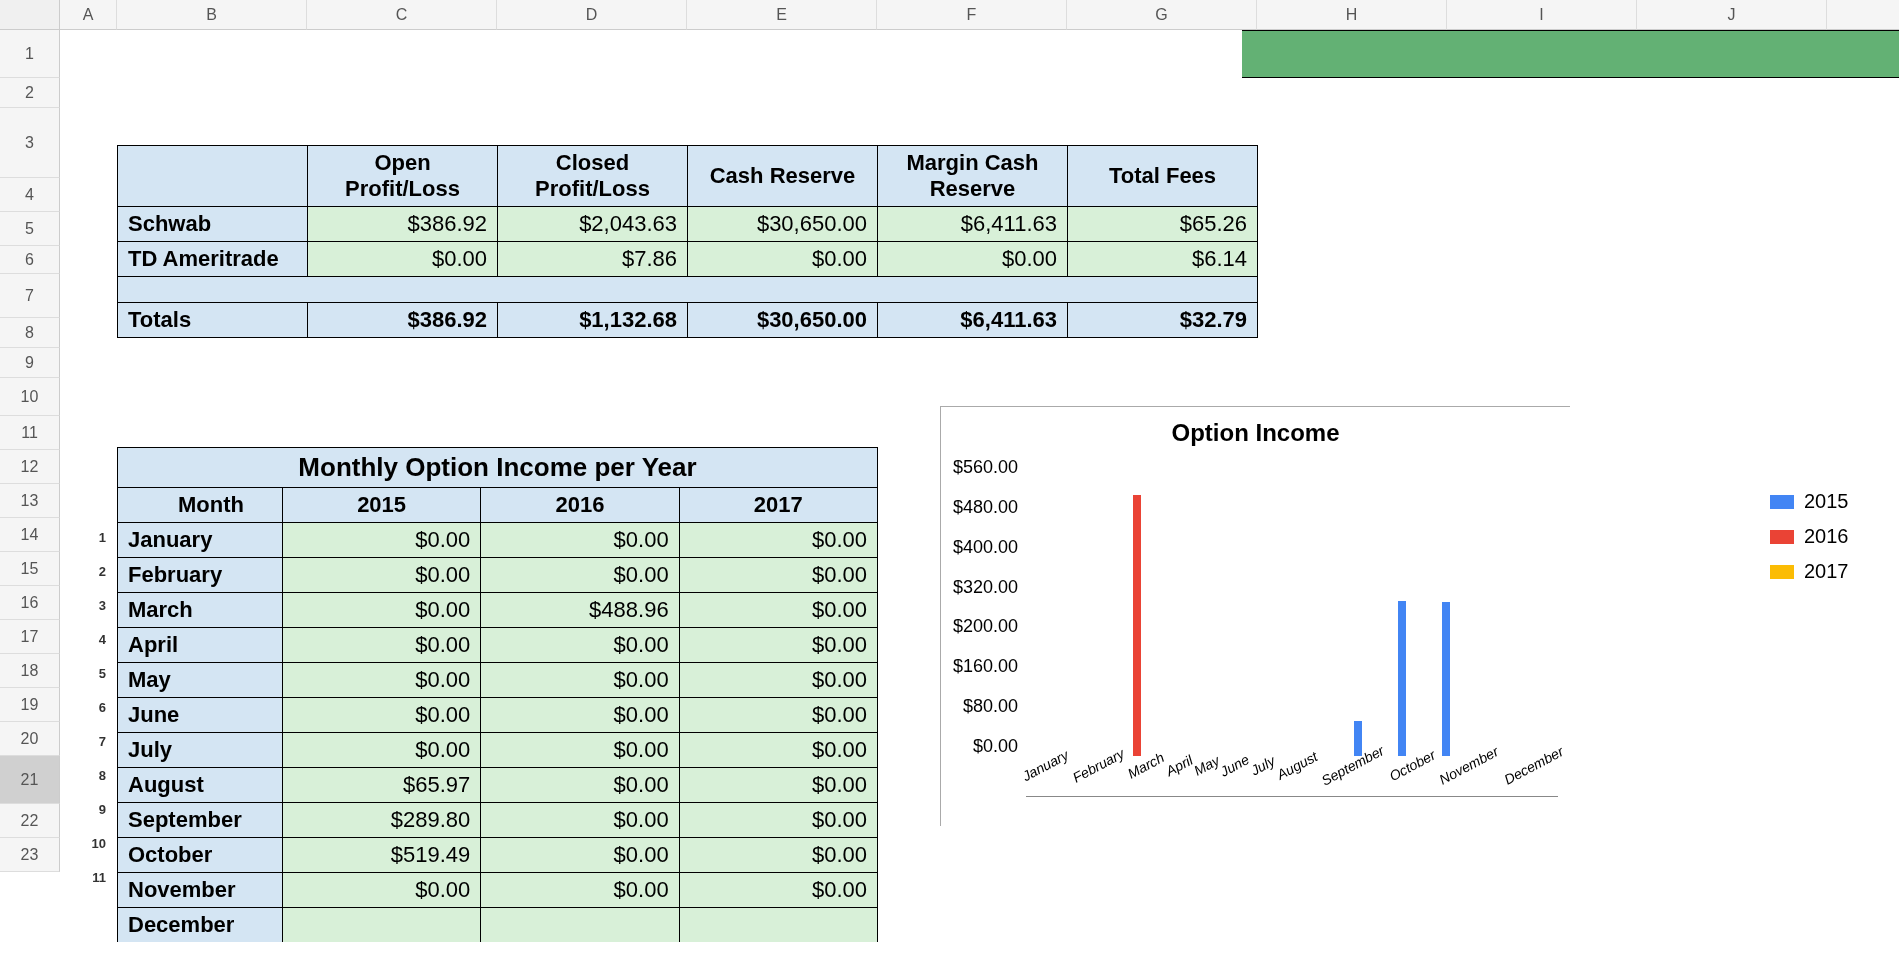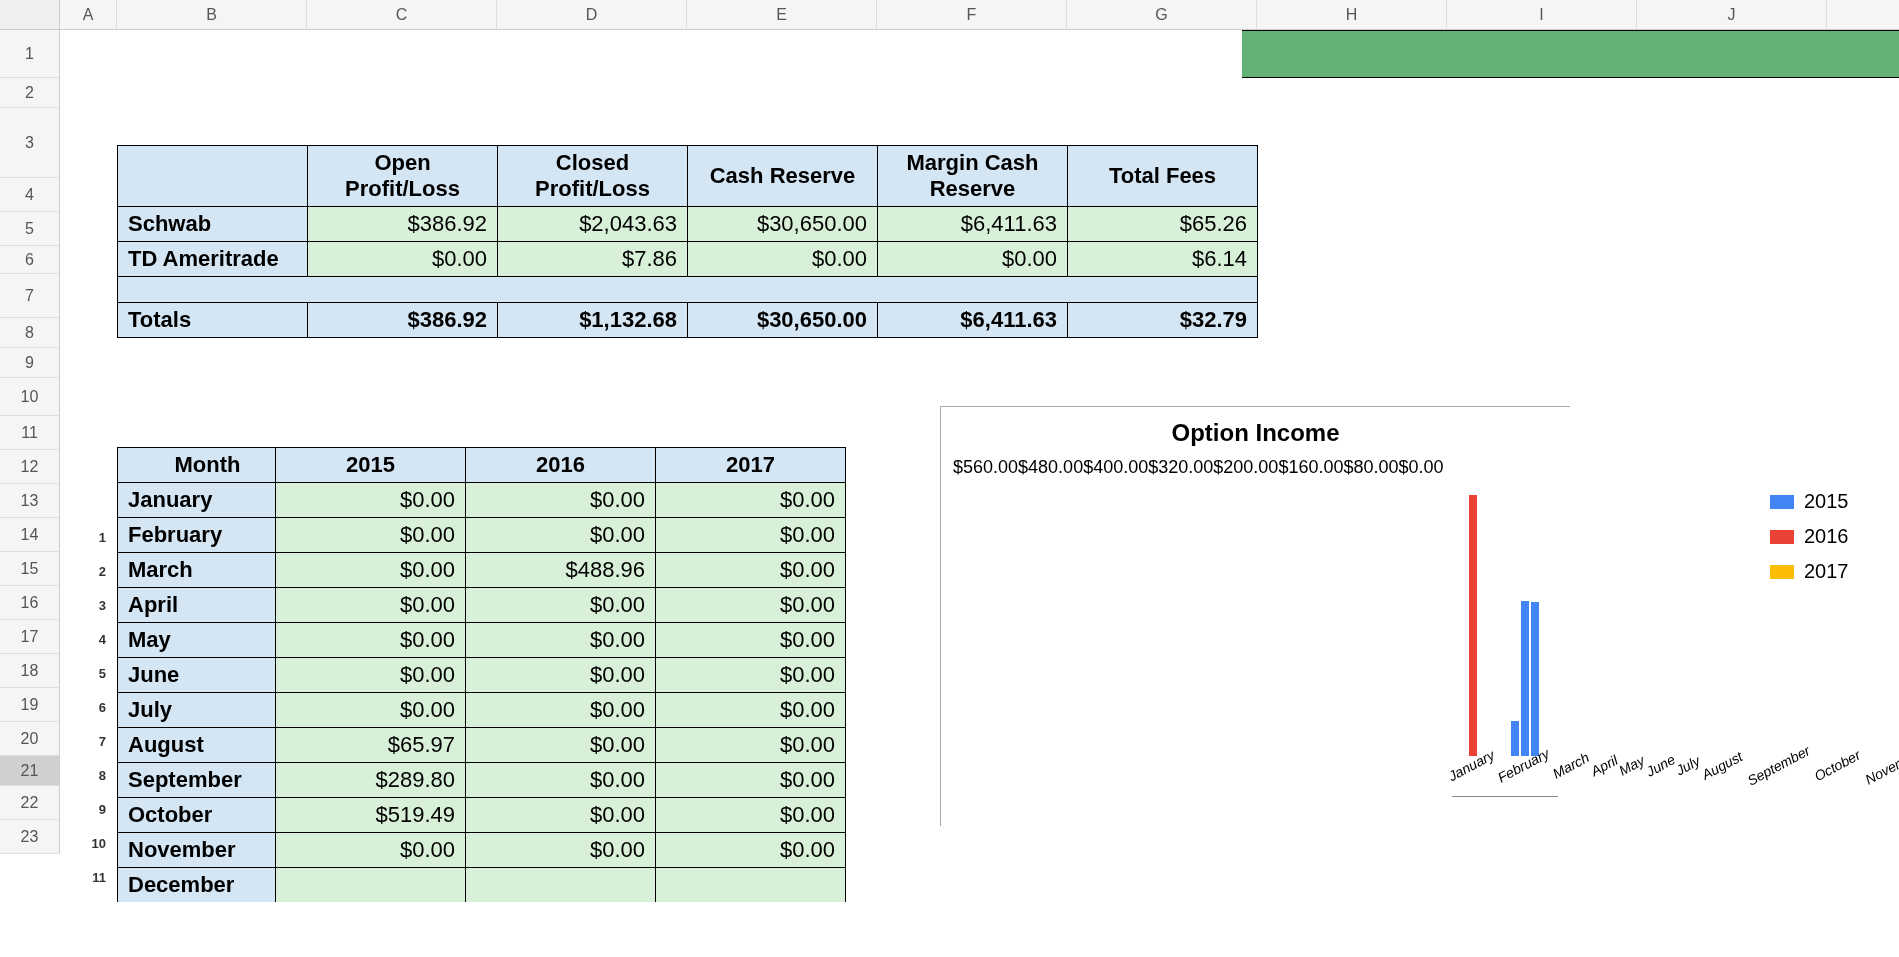--- a/index.html
+++ b/index.html
@@ -141,21 +141,21 @@
 }
 .chart-title {
   text-align: center;
   font-size: 24px;
   font-weight: bold;
   margin-bottom: 10px;
 }
 .chart-body { display: flex; height: 340px; }
 .chart-yaxis {
   display: flex;
-  flex-direction: row;
+  flex-direction: column;
   justify-content: space-between;
   text-align: right;
   font-size: 18px;
   padding-right: 8px;
   padding-bottom: 40px;
 }
 .chart-plot {
   flex: 1;
   position: relative;
   border-bottom: 1px solid #888;
@@ -245,21 +245,21 @@
       <div class="row-h" style="height: 34px;">11</div>
       <div class="row-h" style="height: 34px;">12</div>
       <div class="row-h" style="height: 34px;">13</div>
       <div class="row-h" style="height: 34px;">14</div>
       <div class="row-h" style="height: 34px;">15</div>
       <div class="row-h" style="height: 34px;">16</div>
       <div class="row-h" style="height: 34px;">17</div>
       <div class="row-h" style="height: 34px;">18</div>
       <div class="row-h" style="height: 34px;">19</div>
       <div class="row-h" style="height: 34px;">20</div>
-      <div class="row-h selected" style="height: 30px;">21</div>
+      <div class="row-h selected" style="height: 48px;">21</div>
       <div class="row-h" style="height: 34px;">22</div>
       <div class="row-h" style="height: 34px;">23</div>
     </div>
 
   <div class="title-bar-ext"></div>
 
   <table class="tbl1">
     <tbody>
         <tr id="sum-head">
           <th style="width: 190px;"></th>
@@ -294,20 +294,23 @@
           <td class="val">$1,132.68</td>
           <td class="val">$30,650.00</td>
           <td class="val">$6,411.63</td>
           <td class="val">$32.79</td>
         </tr>
   </tbody>
     </table>
 
   <table class="tbl2">
     <tbody>
+        <tr>
+          <td class="titlecell" colspan="4" style="width:760px">Monthly Option Income per Year</td>
+        </tr>
     <tr id="mon-head">
           <th class="head" style="width: 158px; padding-left: 32px;">Month</th>
           <th class="head" style="width: 190px;">2015</th>
           <th class="head" style="width: 190px;">2016</th>
           <th class="head" style="width: 190px;">2017</th>
         </tr>
     </tbody>
       <tbody id="mon-body">
         <tr>
           <td class="label">January</td>

